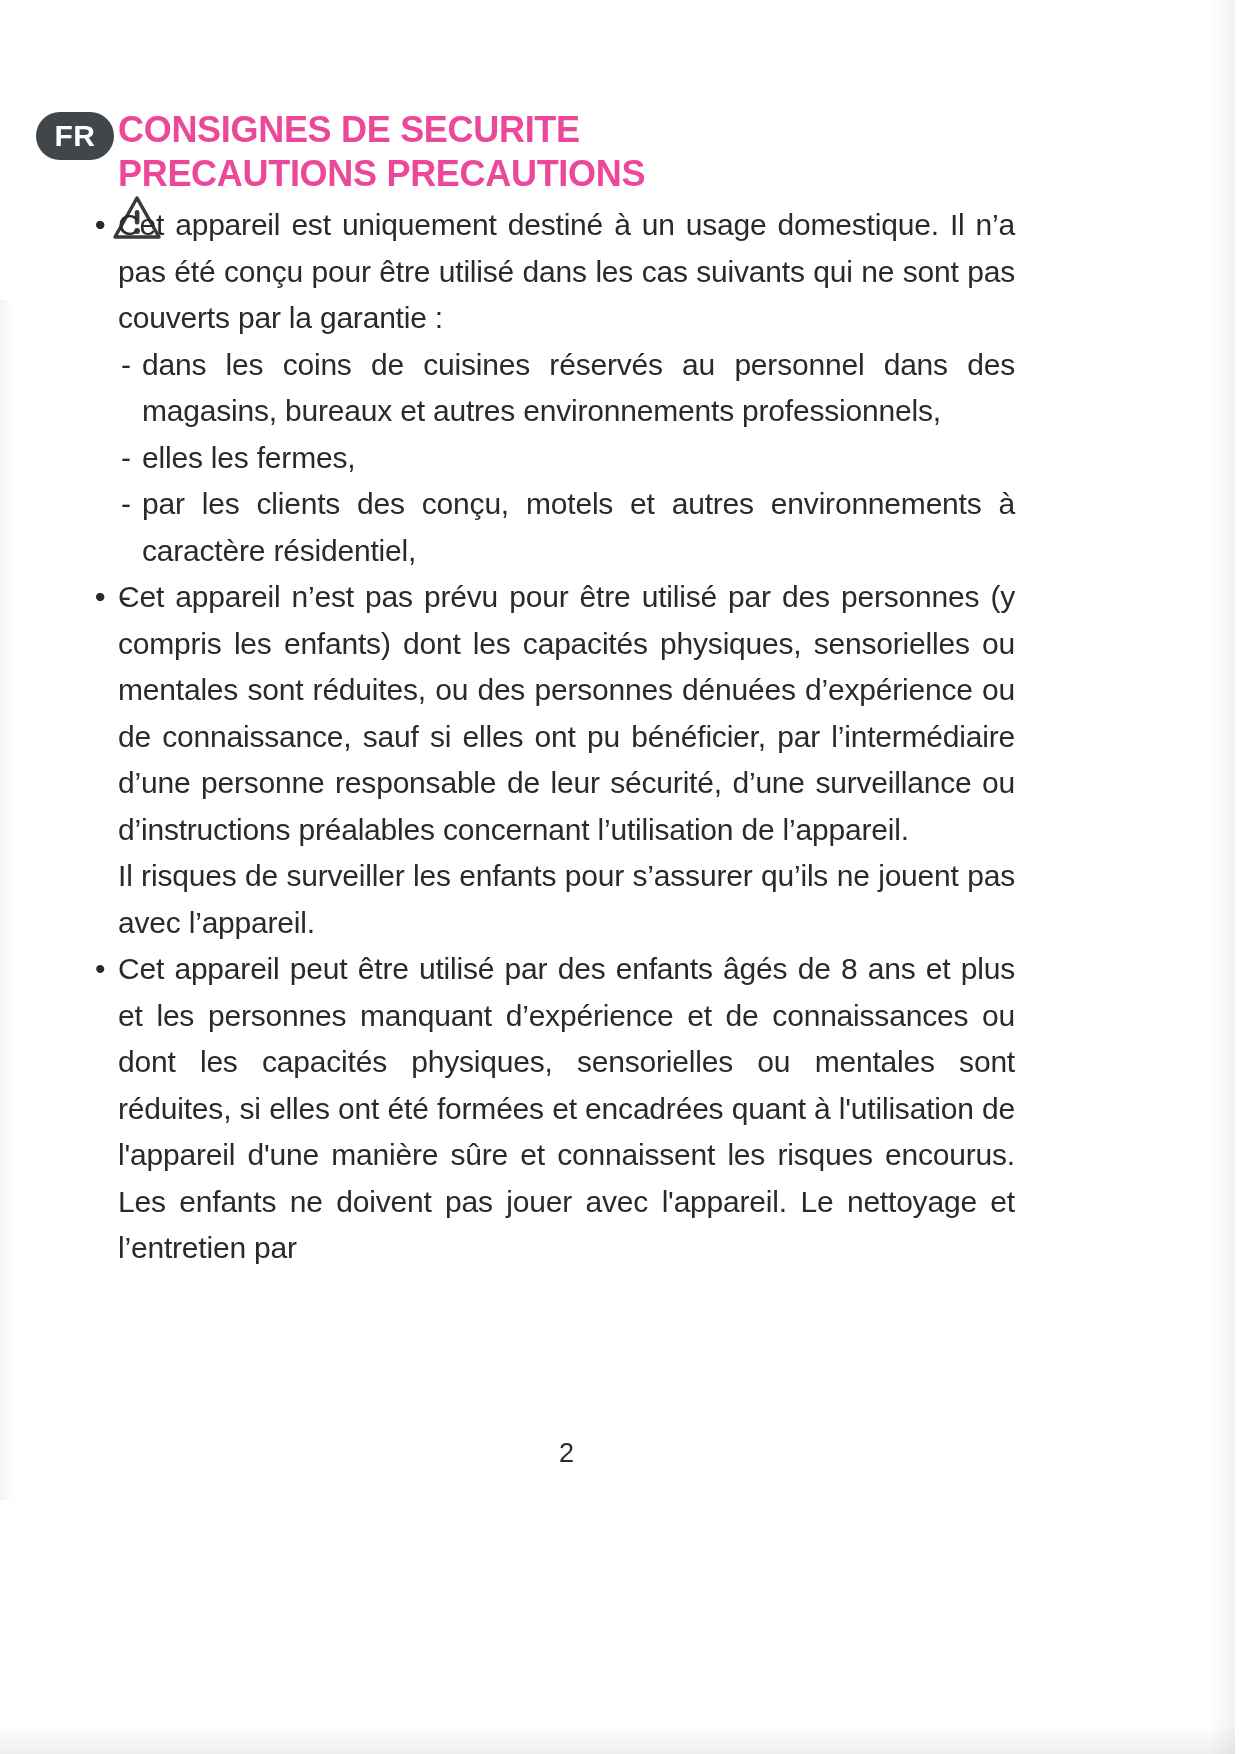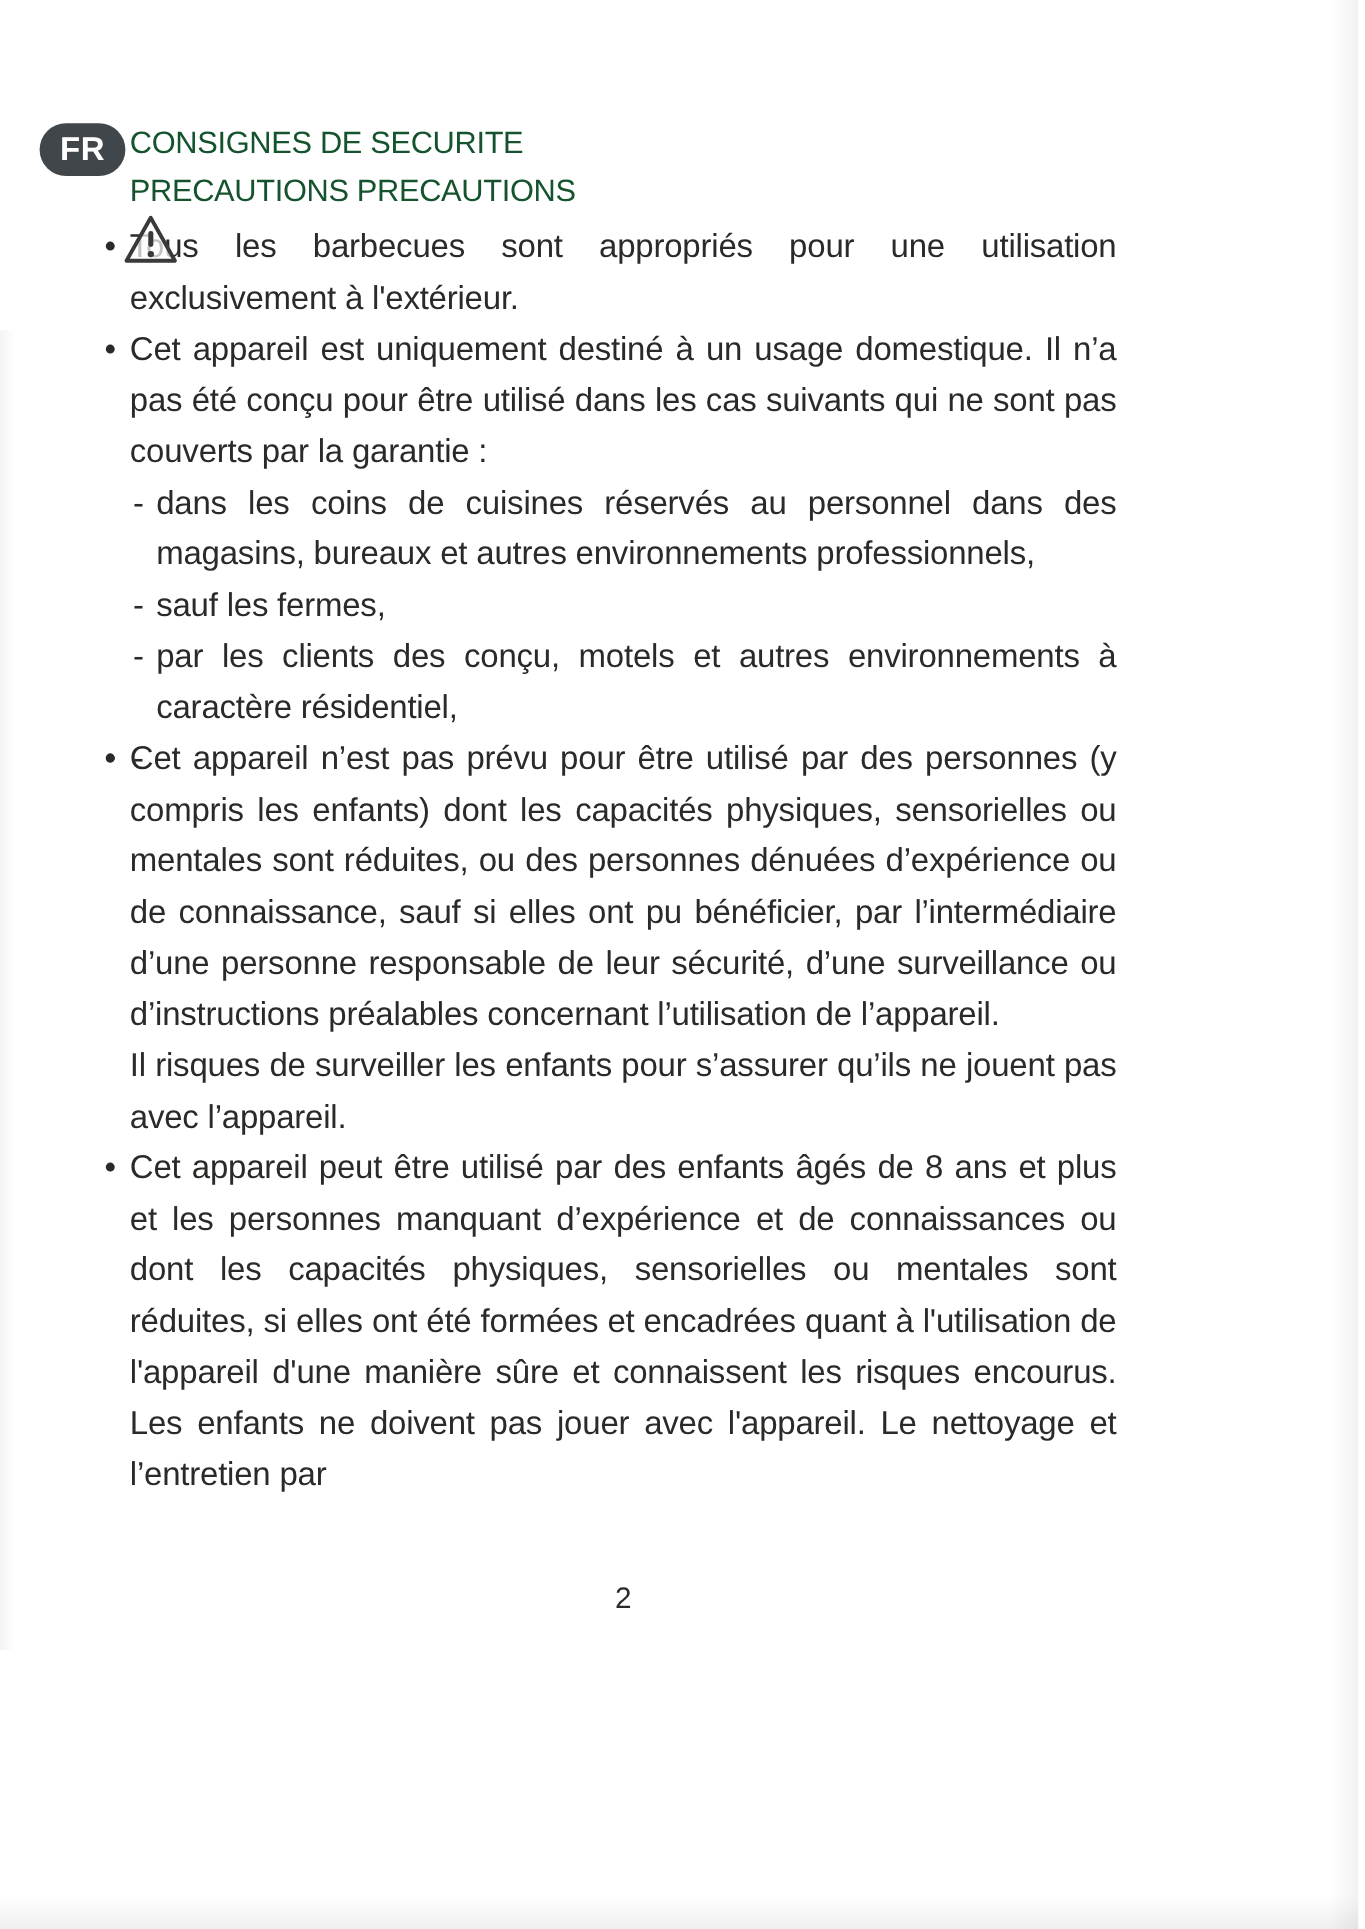--- a/index.html
+++ b/index.html
@@ -57,24 +57,24 @@
   }
 
   .content-col {
     position: absolute;
     left: 118px;
     top: 108px;
     width: 897px;
   }
 
   .title-line {
-    font-weight: normal;
-    font-size: 28px;
+    font-weight: bold;
+    font-size: 36px;
     line-height: 44px;
-    color: #14532d;
+    color: #ec4899;
     letter-spacing: -0.3px;
   }
 
   .body-text {
     margin-top: 6px;
     font-size: 30px;
     line-height: 46.5px;
     text-align: justify;
     letter-spacing: -0.2px;
   }
@@ -138,36 +138,35 @@
 
       <div class="para">
         <span class="bullet-mark">•</span>
         <span class="warning-wrap">
           <svg viewBox="0 0 50 46" width="50" height="46">
             <path d="M25 3 L47 42 L3 42 Z" fill="rgba(255,255,255,0.72)" stroke="#3a3a38" stroke-width="3.5" stroke-linejoin="round"></path>
             <rect x="22.8" y="15" width="4.6" height="14.5" rx="2.2" fill="#3a3a38"></rect>
             <circle cx="25.1" cy="36" r="2.9" fill="#3a3a38"></circle>
           </svg>
         </span>
-        <span>Tous les barbecues sont appropriés pour une utilisation exclusivement à l'extérieur.</span>
       </div>
 
       <div class="para">
         <span class="bullet-mark">•</span>
         <span>Cet appareil est uniquement destiné à un usage domestique. Il n’a pas été conçu pour être utilisé dans les cas suivants qui ne sont pas couverts par la garantie :</span>
       </div>
 
       <div class="sub-item">
         <span class="dash-mark">-</span>
         <span>dans les coins de cuisines réservés au personnel dans des magasins, bureaux et autres environnements professionnels,</span>
       </div>
 
       <div class="sub-item">
         <span class="dash-mark">-</span>
-        <span>sauf les fermes,</span>
+        <span>elles les fermes,</span>
       </div>
 
       <div class="sub-item">
         <span class="dash-mark">-</span>
         <span>par les clients des conçu, motels et autres environnements à caractère résidentiel,</span>
       </div>
 
       <div class="sub-item">
         <span class="dash-mark">-</span>
       </div>

